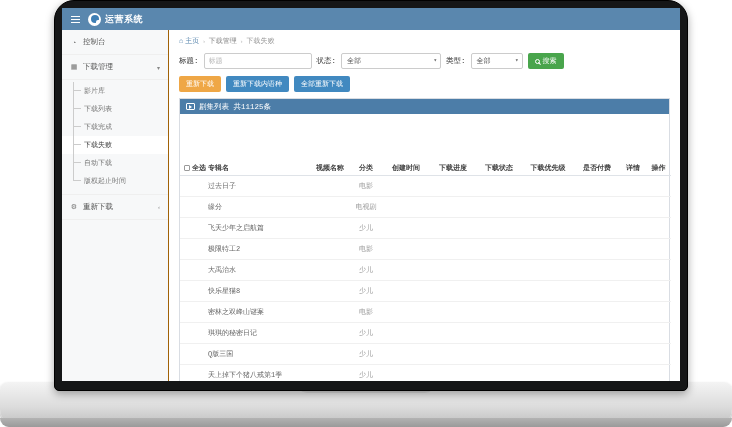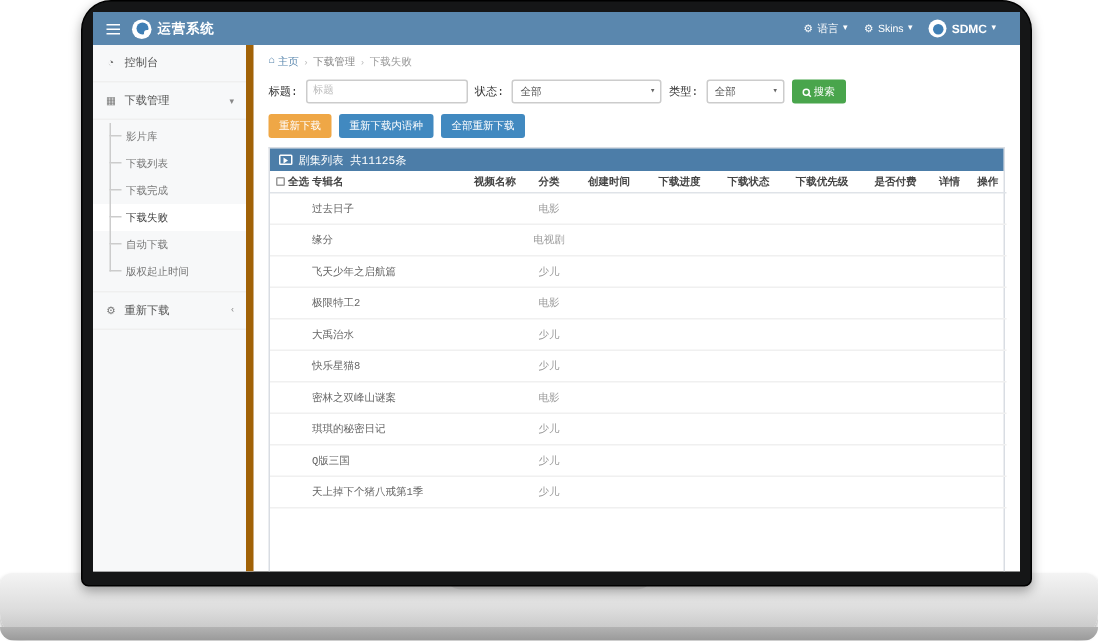--- a/index.html
+++ b/index.html
@@ -35,21 +35,21 @@
   .nav-right { margin-left:auto; display:flex; align-items:center; gap:11px; padding-right:16px; }
   .nav-item { display:flex; align-items:center; gap:3px; font-size:7px; cursor:pointer; }
   .gear-glyph { font-size:7px; line-height:1; }
   .caret { font-size:6px; line-height:1; }
   .avatar { width:12px; height:12px; border-radius:50%; background:#fff; display:flex; align-items:center; justify-content:center; }
   .avatar-dot { width:7px; height:7px; border-radius:50%; background:#3f7fb5; }
   .user-name { font-size:8px; font-weight:bold; }
 
   
   .main { flex:1; display:flex; min-height:0; }
-  .sidebar { width:107px; flex:0 0 107px; background:#f7f8f9; border-right:5px solid #a16207; font-size:7.5px; color:#555; }
+  .sidebar { width:107px; flex:0 0 107px; background:#f7f8f9; border-right:1px solid #a16207; font-size:7.5px; color:#555; }
   .side-item { display:flex; align-items:center; gap:5px; padding:7px 8px; cursor:pointer; border-bottom:1px solid #efefef; }
   .side-item .icon { font-size:7px; color:#777; width:8px; text-align:center; }
   .side-caret { margin-left:auto; font-size:6px; color:#888; }
   .submenu { list-style:none; padding:2px 0 4px 0; border-bottom:1px solid #efefef; }
   .submenu li { position:relative; padding:4px 4px 4px 22px; font-size:7px; color:#777; cursor:pointer; }
   .submenu li::before { content:""; position:absolute; left:11px; top:0; bottom:50%; width:7px;
     border-left:1px solid #ccc; border-bottom:1px solid #ccc; }
   .submenu li:not(:last-child)::after { content:""; position:absolute; left:11px; top:50%; bottom:0; border-left:1px solid #ccc; }
   .submenu li.active { background:#ffffff; color:#3d3d3d; }
 
@@ -75,21 +75,21 @@
   .btn-success { background:#49a54c; }
   .mag-icon { width:5px; height:5px; border:1px solid #fff; border-radius:50%; position:relative; display:inline-block; }
   .mag-icon::after { content:""; position:absolute; width:3px; height:1px; background:#fff; transform:rotate(45deg); right:-2px; bottom:-1px; }
 
   
   .action-row { display:flex; align-items:center; gap:5px; padding:3px 0 6px 0; }
   .btn-warning { background:#efa746; }
   .btn-primary { background:#4189c0; }
 
   
-  .panel { flex:1; border:1px solid #d9dde3; border-bottom:none; display:flex; flex-direction:column; min-height:0; }
+  .panel { flex:1; border:1px solid #d9dde3; border-bottom:none; display:flex; flex-direction:column; min-height:0;gap:47px; }
   .panel-header { height:15px; background:#4c7da8; color:#fff; display:flex; align-items:center; gap:4px; padding:0 6px; font-size:7.5px; flex:0 0 15px; }
   .tv-icon { width:9px; height:7px; border:1px solid #fff; border-radius:1px; display:flex; align-items:center; justify-content:center; }
   .tv-icon::after { content:""; width:0; height:0; border-left:3px solid #fff; border-top:2px solid transparent; border-bottom:2px solid transparent; }
 
   table { width:100%; border-collapse:collapse; table-layout:fixed; font-size:7px; }
   th { font-weight:bold; color:#444; height:14px; text-align:center; border-bottom:1px solid #dfe3e8; white-space:nowrap; overflow:hidden; }
   td { height:21px; text-align:center; border-bottom:1px solid #f0f0f0; color:#666; white-space:nowrap; overflow:hidden; }
   th:nth-child(1) { text-align:left; padding-left:4px; }
   th:nth-child(2), td:nth-child(2) { text-align:left; padding-left:2px; }
   td.cat { color:#9a9a9a; }
@@ -111,39 +111,20 @@
 
     <div class="navbar">
       <div class="hamburger">
         <span class="bars"></span>
       </div>
       <div class="brand">
         <span class="logo-circle">
             <span class="logo-dot"></span>
           </span>
         <span class="brand-text">运营系统</span>
-      </div>
-      <div class="nav-right">
-        <div class="nav-item">
-          <span class="gear-glyph">⚙</span>
-          <span>语言</span>
-          <span class="caret">▾</span>
-        </div>
-        <div class="nav-item">
-          <span class="gear-glyph">⚙</span>
-          <span>Skins</span>
-          <span class="caret">▾</span>
-        </div>
-        <div class="nav-item">
-          <span class="avatar">
-              <span class="avatar-dot"></span>
-            </span>
-          <span class="user-name">SDMC</span>
-          <span class="caret">▾</span>
-        </div>
       </div>
     </div>
 
     <div class="main">
 
       <div class="sidebar">
         <div class="side-item">
           <span class="icon">◔</span>
           <span>控制台</span>
         </div>

